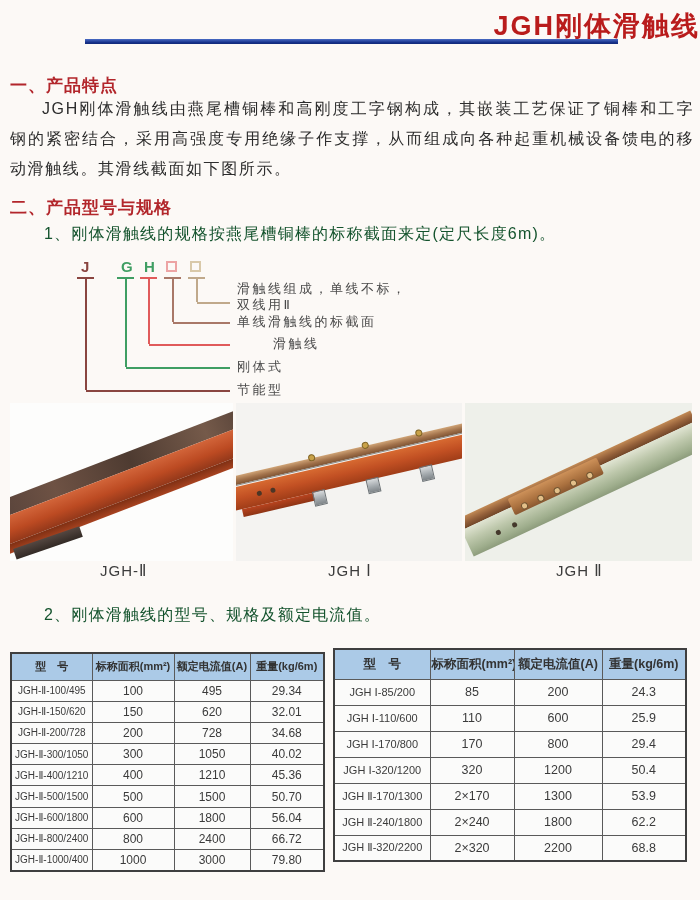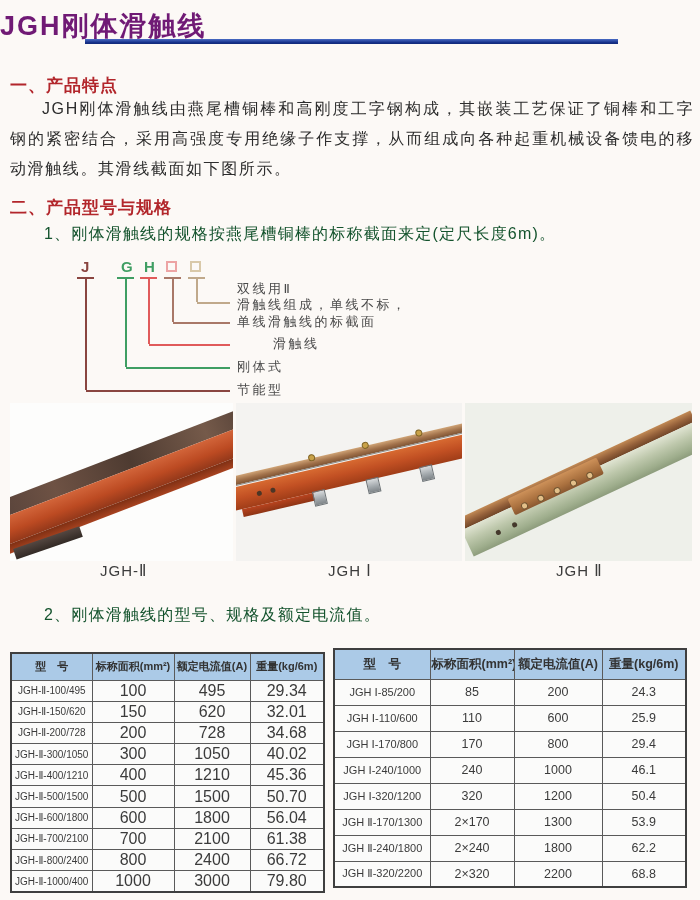--- a/index.html
+++ b/index.html
@@ -3,22 +3,22 @@
 <meta charset="utf-8">
 <style>
   * { box-sizing: border-box; margin: 0; padding: 0; }
   html,body { background:#e8e8e8; }
   .page{
     position:relative; width:700px; height:900px; margin:0 auto;
     background:#fcf9f6; overflow:hidden;
     font-family:"Liberation Sans","DejaVu Sans",sans-serif;
   }
   .title{
-    position:absolute; top:8px; left:0; width:100%; text-align:left;
-    font-size:27px; font-weight:bold; color:#701a75; letter-spacing:2px;
+    position:absolute; top:8px; left:0; width:100%; text-align:right;
+    font-size:27px; font-weight:bold; color:#b91c1c; letter-spacing:2px;
   }
   .title-bar{
     position:absolute; left:85px; top:39px; width:533px; height:5px;
     background:linear-gradient(180deg,#4a6cc4,#16318a 70%,#122a77);
   }
   .sec-head{
     position:absolute; left:10px; font-size:17px; font-weight:bold;
     color:#b2262b; letter-spacing:1px;
   }
   .s1{ top:74px; } .s2{ top:196px; }
@@ -79,21 +79,21 @@
   
   table.spec{ position:absolute; border-collapse:collapse; table-layout:fixed;
     background:#fbfbfa; border:2px solid #3f3f3f; }
   table.spec th, table.spec td{
     border:1px solid #5a5a5a; text-align:center; vertical-align:middle;
     color:#3b3b3b; overflow:hidden; white-space:nowrap; padding:0 1px;
   }
   table.spec th{ background:#abcae7; font-weight:bold; color:#333; }
   .t-left{ left:10px; top:652px; width:313px; }
   .t-left th{ height:27px; font-size:11px; }
-  .t-left td{ height:21.2px; font-size:16px; }
+  .t-left td{ height:21.2px; font-size:12px; }
   .t-left td:first-child{ font-size:10px;margin-left:24px; }
   .t-right{ left:333px; top:648px; width:352px; }
   .t-right th{ height:30px; font-size:12.5px; }
   .t-right td{ height:26px; font-size:12.5px; }
   .t-right td:first-child{ font-size:11px; }
 </style>
 </head>
 <body>
 
 <div class="page">
@@ -126,22 +126,22 @@
       <div class="dia-box" style="left: 166px; top: 261px; border-color: rgb(237, 164, 164);"></div>
       <div class="dia-line" style="left: 164px; top: 277px; width: 17px; height: 2px; background: rgb(169, 120, 104);"></div>
       <div class="dia-line" style="left: 172px; top: 278px; width: 2px; height: 44px; background: rgb(169, 120, 104);"></div>
       <div class="dia-line" style="left: 173px; top: 322px; width: 57px; height: 2px; background: rgb(169, 120, 104);"></div>
       <div class="dia-label" style="top: 314px;">单线滑触线的标截面</div>
       <div class="dia-box" style="left: 190px; top: 261px; border-color: rgb(217, 201, 169);"></div>
       <div class="dia-line" style="left: 188px; top: 277px; width: 17px; height: 2px; background: rgb(192, 169, 139);"></div>
       <div class="dia-line" style="left: 196px; top: 278px; width: 2px; height: 24px; background: rgb(192, 169, 139);"></div>
       <div class="dia-line" style="left: 197px; top: 302px; width: 33px; height: 2px; background: rgb(192, 169, 139);"></div>
       <div class="dia-label" style="top: 281px;">
+        <div>滑触线组成，单线不标，</div>
         <div>双线用Ⅱ</div>
-        <div>滑触线组成，单线不标，</div>
       </div>
     </div>
 
   <div class="photo p1">
     <div class="r1">
       <div class="r1-top"></div>
       <div class="r1-web"></div>
       <div class="r1-stem"></div>
       <div class="r1-foot"></div>
     </div>
@@ -236,26 +236,20 @@
           <td>1500</td>
           <td>50.70</td>
         </tr>
         <tr>
           <td>JGH-Ⅱ-600/1800</td>
           <td>600</td>
           <td>1800</td>
           <td>56.04</td>
         </tr>
         <tr>
-          <td>JGH-Ⅱ-700/2100</td>
-          <td>700</td>
-          <td>2100</td>
-          <td>61.38</td>
-        </tr>
-        <tr>
           <td>JGH-Ⅱ-800/2400</td>
           <td>800</td>
           <td>2400</td>
           <td>66.72</td>
         </tr>
         <tr>
           <td>JGH-Ⅱ-1000/400</td>
           <td>1000</td>
           <td>3000</td>
           <td>79.80</td>
@@ -291,26 +285,20 @@
           <td>600</td>
           <td>25.9</td>
         </tr>
         <tr>
           <td>JGH Ⅰ-170/800</td>
           <td>170</td>
           <td>800</td>
           <td>29.4</td>
         </tr>
         <tr>
-          <td>JGH Ⅰ-240/1000</td>
-          <td>240</td>
-          <td>1000</td>
-          <td>46.1</td>
-        </tr>
-        <tr>
           <td>JGH Ⅰ-320/1200</td>
           <td>320</td>
           <td>1200</td>
           <td>50.4</td>
         </tr>
         <tr>
           <td>JGH Ⅱ-170/1300</td>
           <td>2×170</td>
           <td>1300</td>
           <td>53.9</td>

